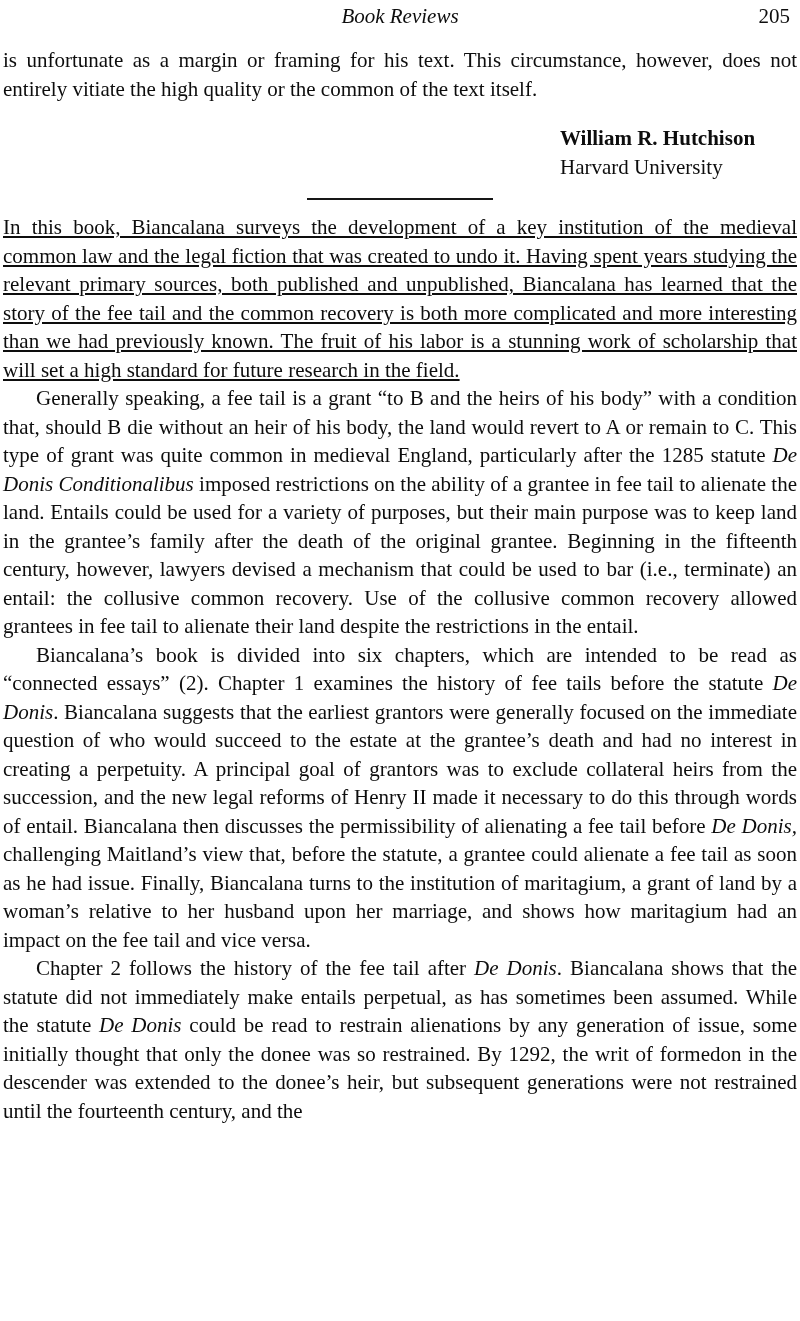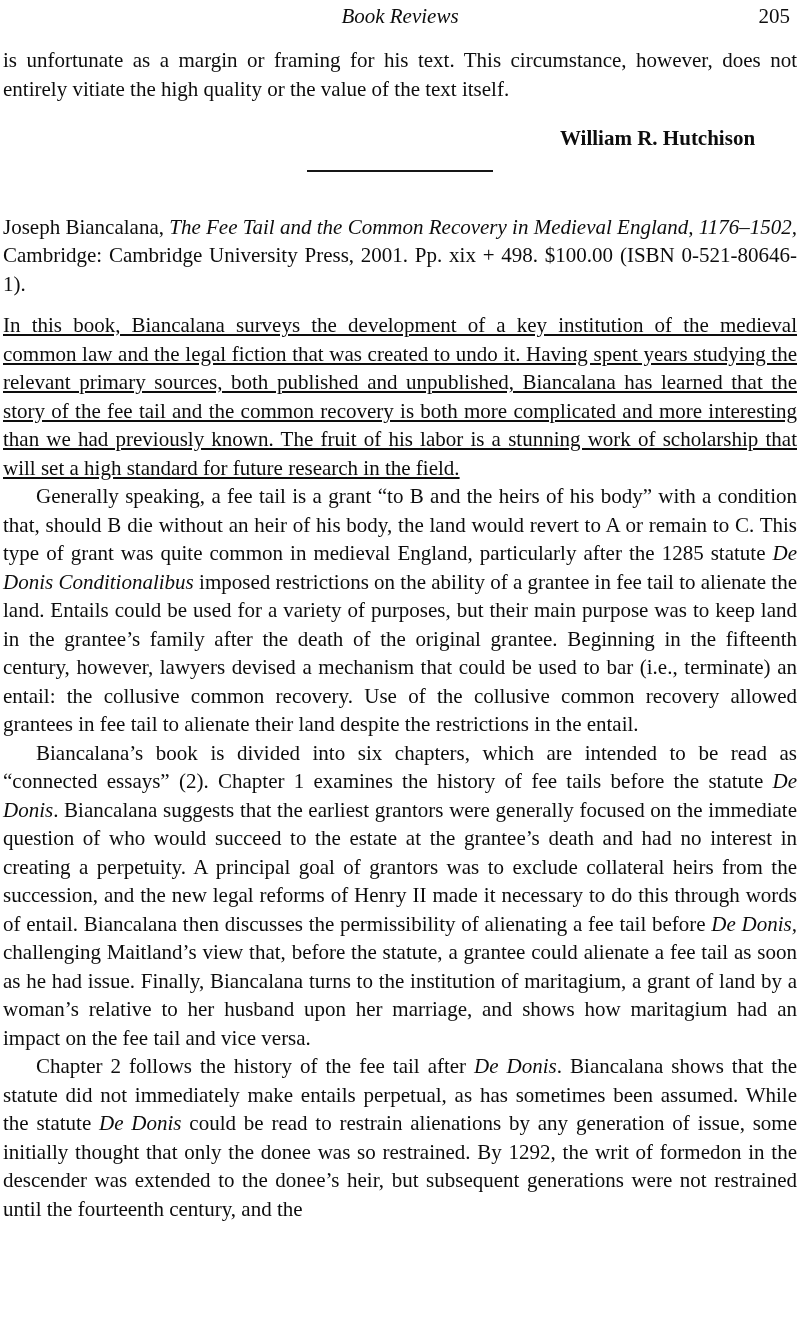--- a/index.html
+++ b/index.html
@@ -70,29 +70,29 @@
 </head>
 <body>
 
 <div class="page">
 
   <header class="page-header">
     <span class="header-title">Book Reviews</span>
     <span class="page-number">205</span>
   </header>
 
-  <p class="body-para carryover"><span>is unfortunate as a margin or framing for his text. This circumstance, however, does not entirely vitiate the high quality or the value of the text itself.</span></p>
+  <p class="body-para carryover"><span>is unfortunate as a margin or framing for his text. This circumstance, however, does not entirely vitiate the high quality or the common of the text itself.</span></p>
 
   <div class="signature">
     <div class="sig-name">William R. Hutchison</div>
+    <div class="sig-affiliation">Harvard University</div>
   </div>
 
   <hr class="divider">
 
-  <p class="body-para citation"><span>Joseph Biancalana, </span><span class="seg-italic">The Fee Tail and the Common Recovery in Medieval England, 1176–1502,</span><span> Cambridge: Cambridge University Press, 2001. Pp. xix + 498. $100.00 (ISBN 0-521-80646-1).</span></p>
 
   <div id="review-body">
       <p class="body-para first-para"><span>In this book, Biancalana surveys the development of a key institution of the medieval common law and the legal fiction that was created to undo it. Having spent years studying the relevant primary sources, both published and unpublished, Biancalana has learned that the story of the fee tail and the common recovery is both more complicated and more interesting than we had previously known. The fruit of his labor is a stunning work of scholarship that will set a high standard for future research in the field.</span></p>
       <p class="body-para indent"><span>Generally speaking, a fee tail is a grant “to B and the heirs of his body” with a condition that, should B die without an heir of his body, the land would revert to A or remain to C. This type of grant was quite common in medieval England, particularly after the 1285 statute </span><span class="seg-italic">De Donis Conditionalibus</span><span> imposed restrictions on the ability of a grantee in fee tail to alienate the land. Entails could be used for a variety of purposes, but their main purpose was to keep land in the grantee’s family after the death of the original grantee. Beginning in the fifteenth century, however, lawyers devised a mechanism that could be used to bar (i.e., terminate) an entail: the collusive common recovery. Use of the collusive common recovery allowed grantees in fee tail to alienate their land despite the restrictions in the entail.</span></p>
       <p class="body-para indent"><span>Biancalana’s book is divided into six chapters, which are intended to be read as “connected essays” (2). Chapter 1 examines the history of fee tails before the statute </span><span class="seg-italic">De Donis</span><span>. Biancalana suggests that the earliest grantors were generally focused on the immediate question of who would succeed to the estate at the grantee’s death and had no interest in creating a perpetuity. A principal goal of grantors was to exclude collateral heirs from the succession, and the new legal reforms of Henry II made it necessary to do this through words of entail. Biancalana then discusses the permissibility of alienating a fee tail before </span><span class="seg-italic">De Donis,</span><span> challenging Maitland’s view that, before the statute, a grantee could alienate a fee tail as soon as he had issue. Finally, Biancalana turns to the institution of maritagium, a grant of land by a woman’s relative to her husband upon her marriage, and shows how maritagium had an impact on the fee tail and vice versa.</span></p>
       <p class="body-para indent"><span>Chapter 2 follows the history of the fee tail after </span><span class="seg-italic">De Donis</span><span>. Biancalana shows that the statute did not immediately make entails perpetual, as has sometimes been assumed. While the statute </span><span class="seg-italic">De Donis</span><span> could be read to restrain alienations by any generation of issue, some initially thought that only the donee was so restrained. By 1292, the writ of formedon in the descender was extended to the donee’s heir, but subsequent generations were not restrained until the fourteenth century, and the</span></p>
     </div>
 
 </div>
 

